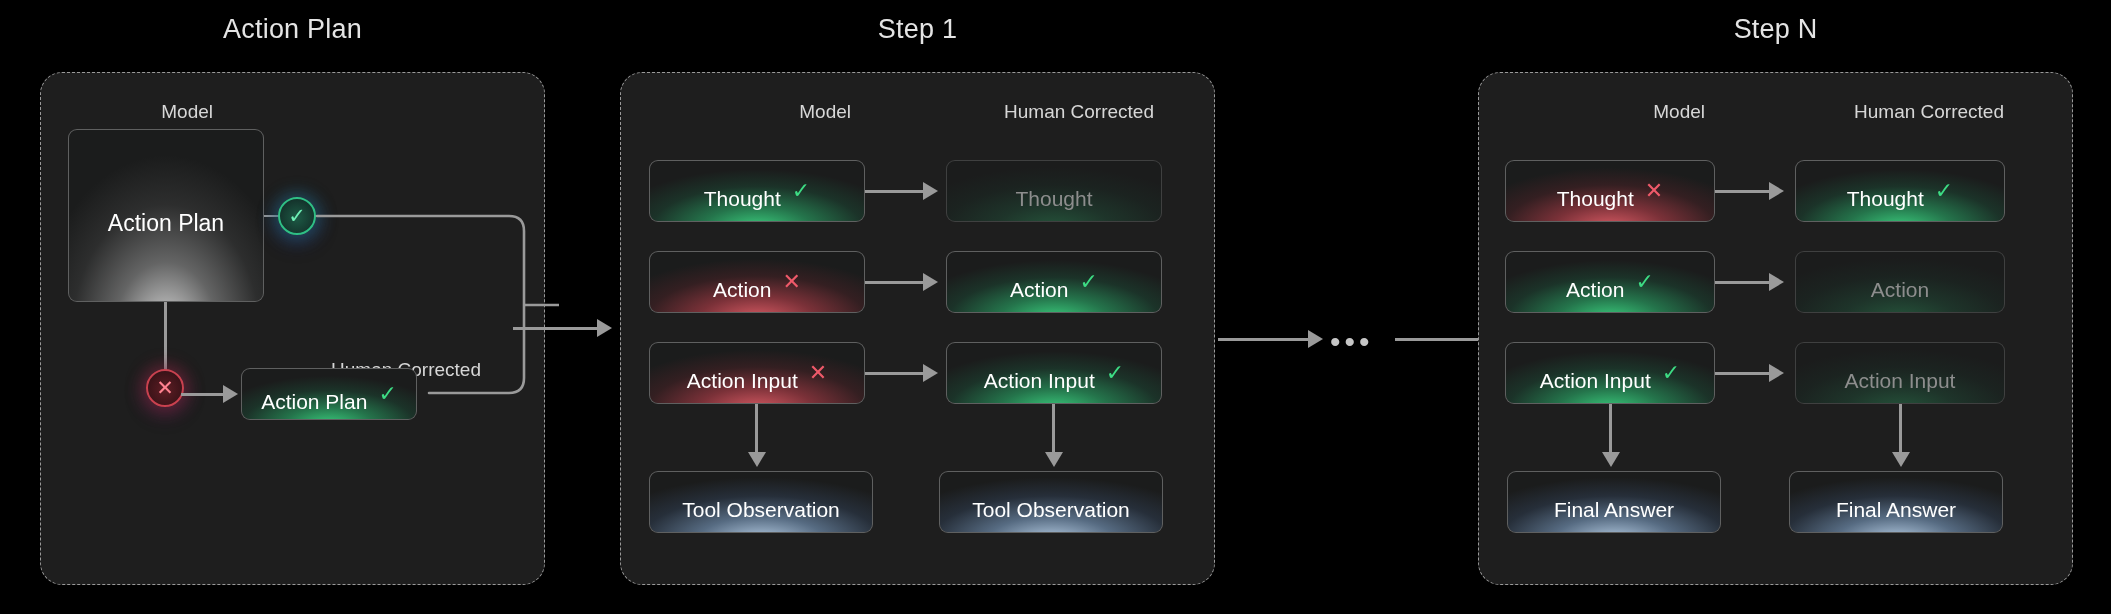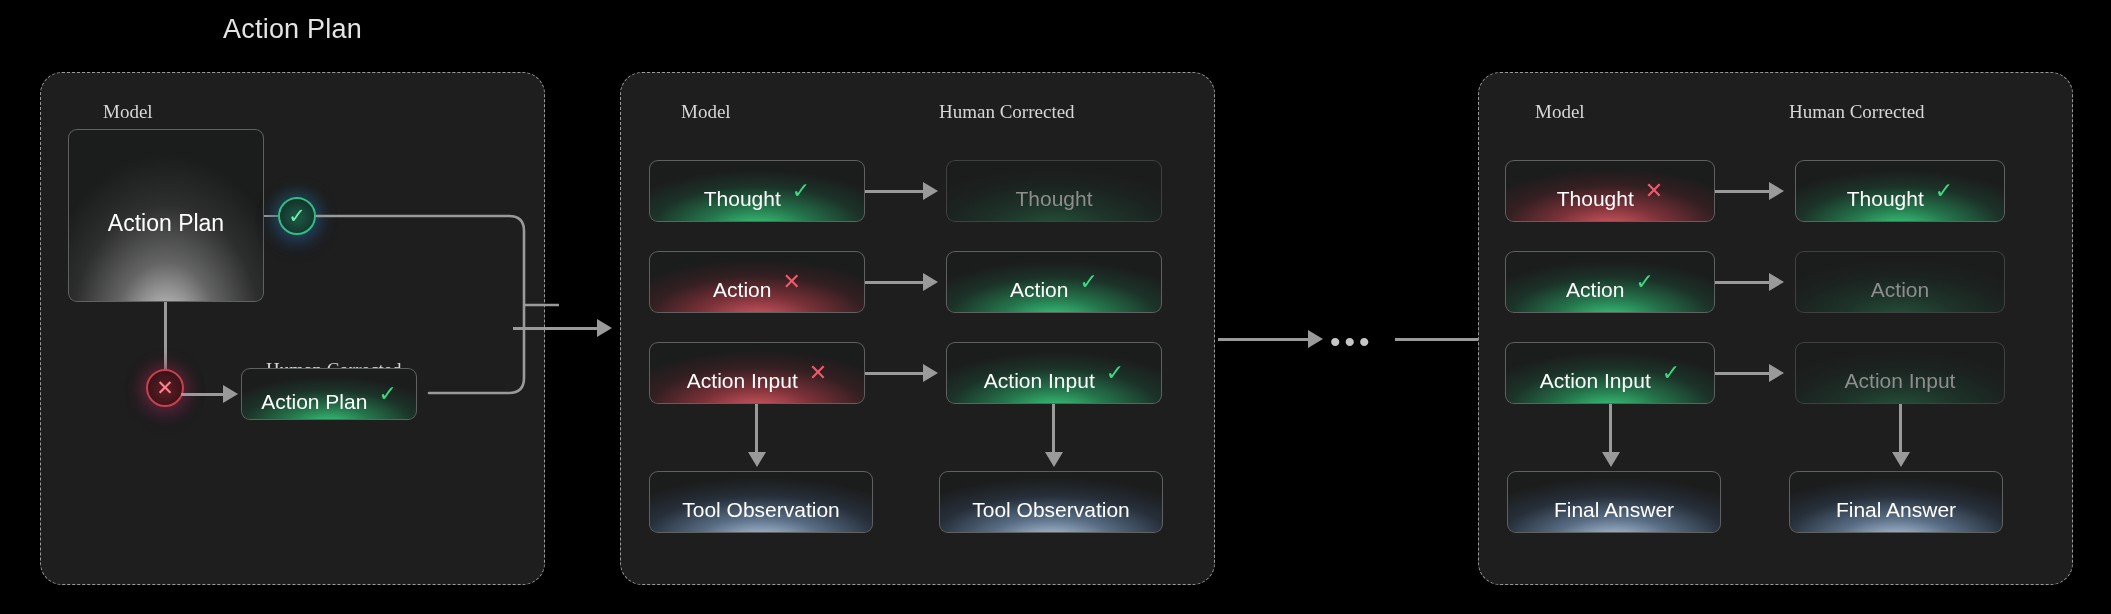--- a/index.html
+++ b/index.html
@@ -28,22 +28,21 @@
     font-size:27px;
     color:#e4e4e4;
     letter-spacing:.2px;
     white-space:nowrap;
   }
   .col-head{
     position:absolute;
     font-size:19px;
     color:#d7d7d7;
     white-space:nowrap;
-    text-align:left;
-    font-family:Liberation Serif, serif;
+    text-align:right;
   }
 
   
   .node{
     position:absolute;
     box-sizing:border-box;
     border:1px solid rgba(190,190,190,.42);
     border-radius:9px;
     display:flex;
     align-items:center;
@@ -174,20 +173,21 @@
 
     <svg class="pipe" style="left:268px;top:120px;" width="250" height="220" viewBox="0 0 250 220">
       <path d="M 8 23 H 200 Q 215 23 215 38 V 185 Q 215 200 200 200 H 120" fill="none" stroke="#9a9a9a" stroke-width="2.6" stroke-linecap="round"></path>
       <path d="M 215 112 H 250" fill="none" stroke="#9a9a9a" stroke-width="2.6"></path>
     </svg>
   </div>
 
   <div class="ln h" style="left:513px;top:327px;width:84px;"></div>
   <div class="arrow right" style="left:597px;top:319px;"></div>
 
+  <div class="panel-title" style="left:620px;width:595px;top:14px;">Step 1</div>
 
   <div class="panel" style="left:620px;top:72px;width:595px;height:513px;">
 
     <div class="col-head" style="left:60px;top:28px;width:170px;">Model</div>
     <div class="col-head" style="left:318px;top:28px;width:215px;">Human Corrected</div>
 
     <div class="node g-green" style="left:28px;top:87px;width:216px;height:62px;">
       <span class="glow"></span>
       <span class="lbl">Thought</span>
       <span class="mark ok">✓</span>
@@ -241,20 +241,21 @@
   </div>
 
   <div class="ln h" style="left:1218px;top:338px;width:90px;"></div>
   <div class="arrow right" style="left:1308px;top:330px;"></div>
 
   <div class="ellipsis" style="left:1330px;top:327px;">•••</div>
 
   <div class="ln h" style="left:1395px;top:338px;width:90px;"></div>
   <div class="arrow right" style="left:1485px;top:330px;"></div>
 
+  <div class="panel-title" style="left:1478px;width:595px;top:14px;">Step N</div>
 
   <div class="panel" style="left:1478px;top:72px;width:595px;height:513px;">
 
     <div class="col-head" style="left:56px;top:28px;width:170px;">Model</div>
     <div class="col-head" style="left:310px;top:28px;width:215px;">Human Corrected</div>
 
     <div class="node g-red" style="left:26px;top:87px;width:210px;height:62px;">
       <span class="glow"></span>
       <span class="lbl">Thought</span>
       <span class="mark bad">✕</span>

